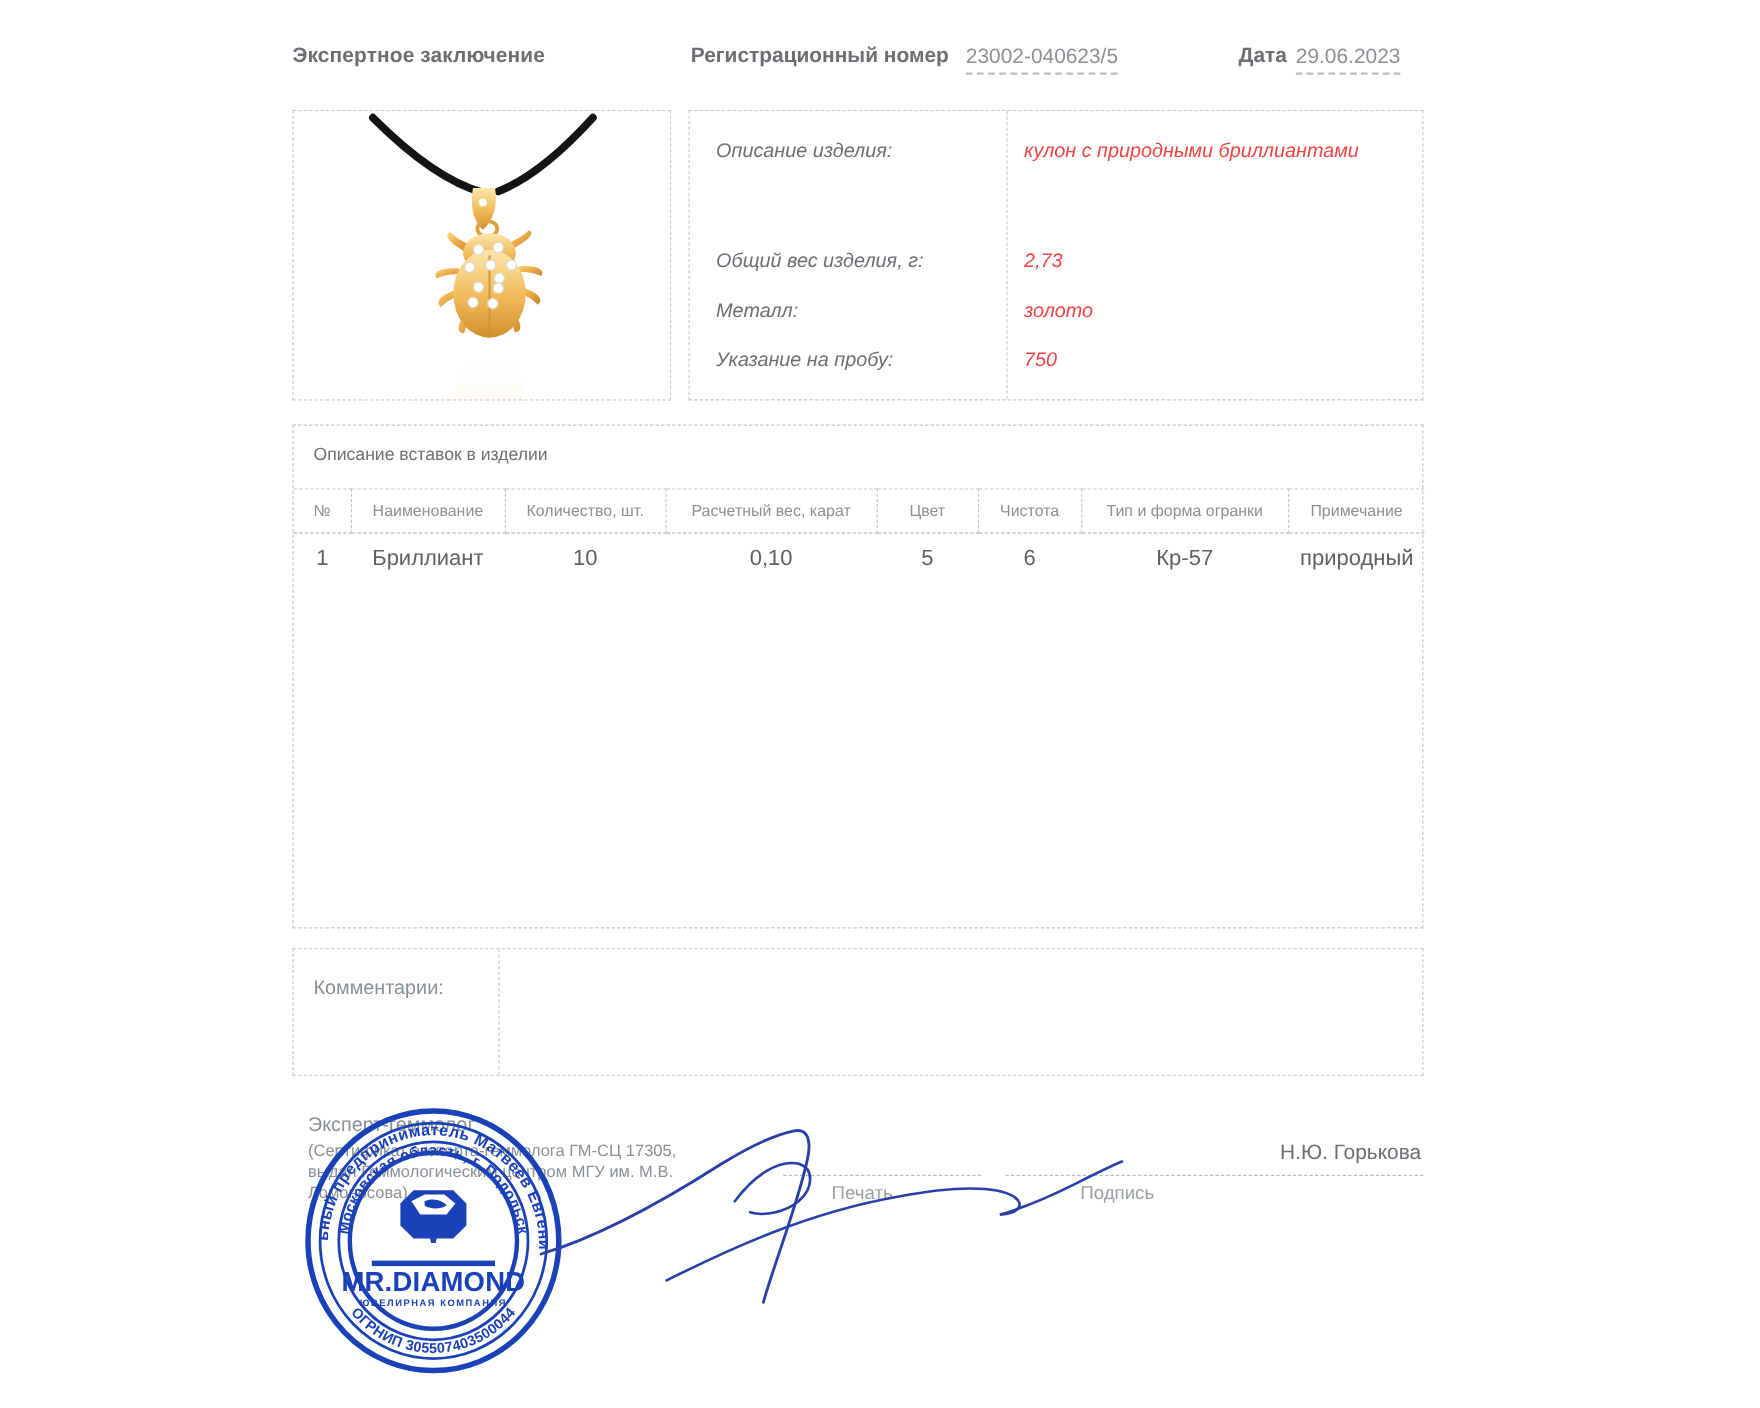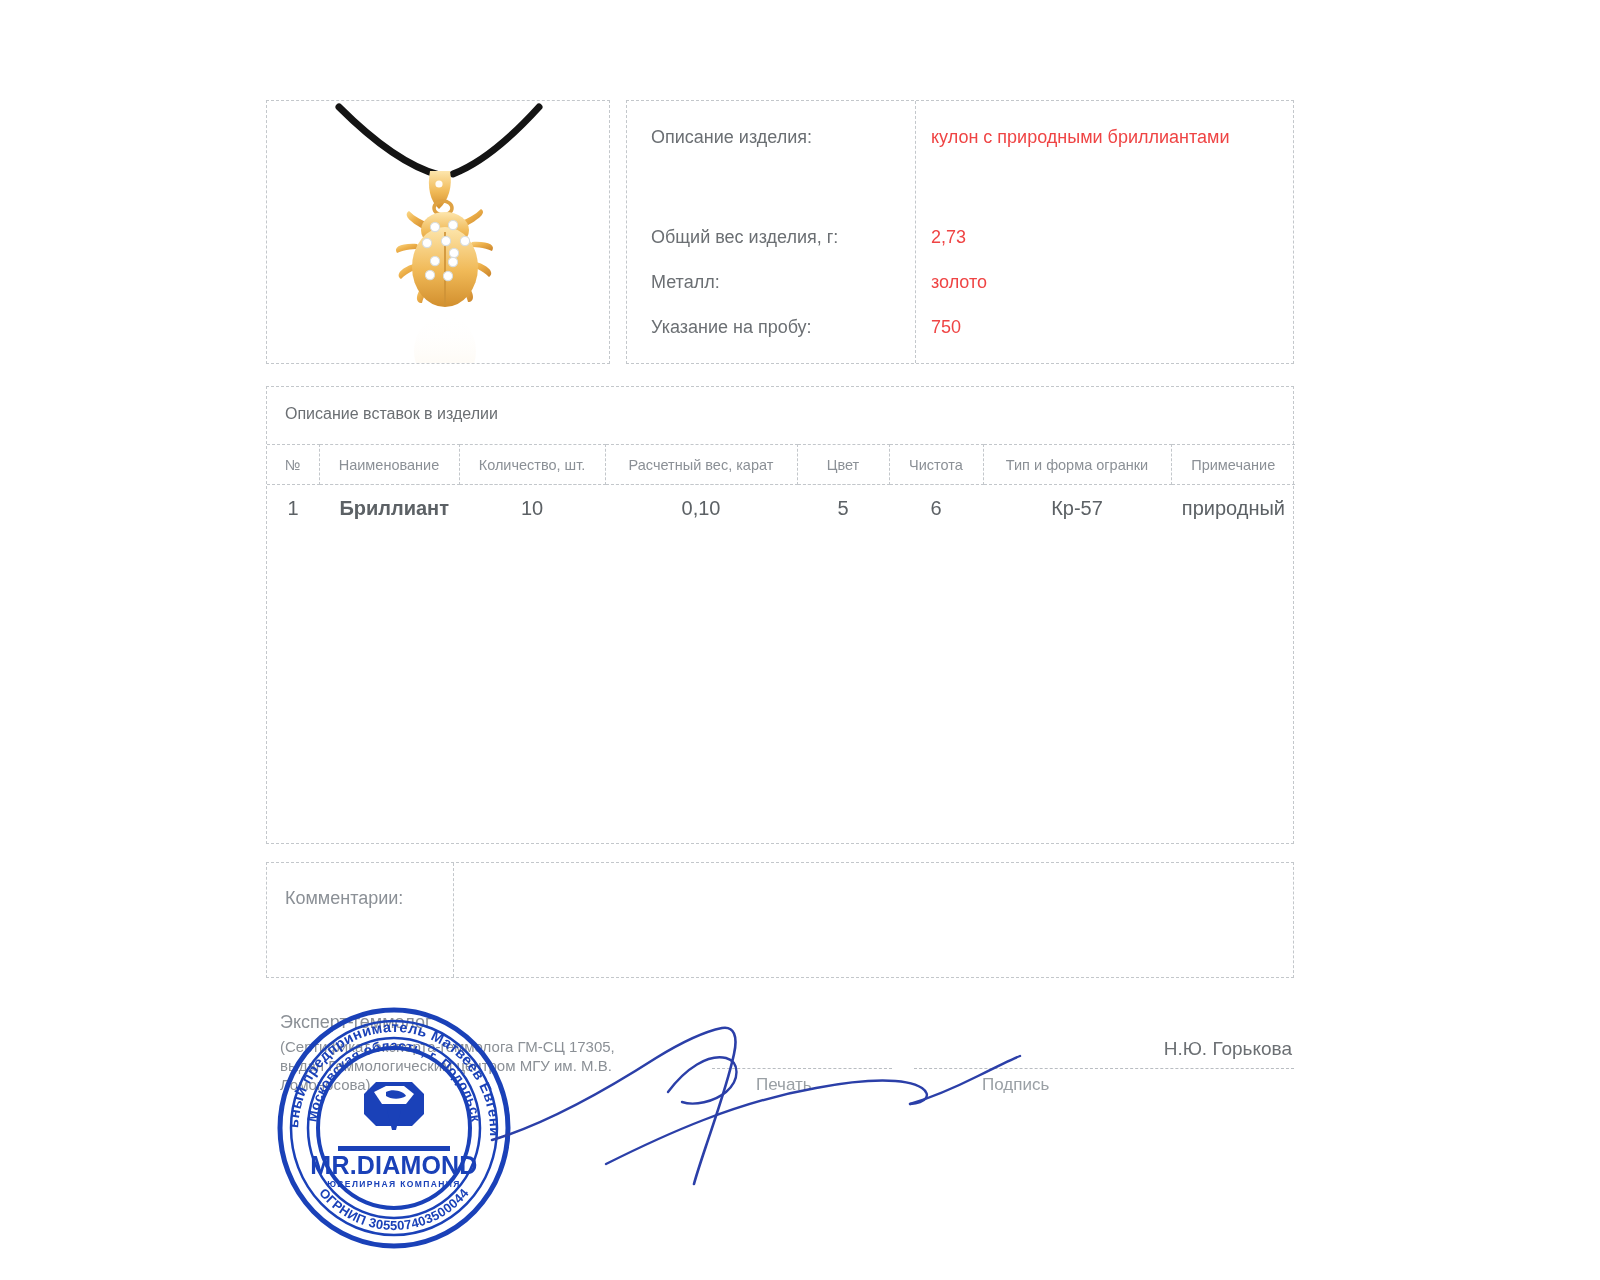--- a/index.html
+++ b/index.html
@@ -81,20 +81,21 @@
     border-bottom: 2px dashed #b9bdc2;
   }
 
   
   .top-row {
     position: absolute;
     left: 0;
     top: 100px;
     width: 1028px;
     height: 264px;
+    font-style: italic;
   }
   .photo-box {
     position: absolute;
     left: 0;
     top: 0;
     width: 344px;
     height: 264px;
     border: 1px dashed #c3c7cb;
     box-sizing: border-box;
     overflow: hidden;
@@ -185,21 +186,21 @@
     box-sizing: border-box;
   }
   .c-num   { width: 52px; }
   .c-name  { width: 140px; }
   .c-qty   { width: 146px; }
   .c-wt    { width: 192px; }
   .c-color { width: 92px; }
   .c-clar  { width: 94px; }
   .c-cut   { width: 188px; }
   .c-note  { width: 124px; }
-  .tbl td.c-name { text-align: right; font-weight: bold; }
+  .tbl td.c-name { text-align: center; }
   .tbl td.c-note { text-align: right; }
 
   
   .comments-box {
     position: absolute;
     left: 0;
     top: 862px;
     width: 1028px;
     height: 116px;
     border: 1px dashed #c3c7cb;
@@ -303,20 +304,27 @@
     top: 10px;
     width: 560px;
     height: 190px;
   }
 </style>
 </head>
 <body>
 
 <div class="page">
 
+  <div class="header">
+    <div class="hdr-title">Экспертное заключение</div>
+    <div class="hdr-reg-label">Регистрационный номер</div>
+    <div class="hdr-reg-value">23002-040623/5</div>
+    <div class="hdr-date-label">Дата</div>
+    <div class="hdr-date-value">29.06.2023</div>
+  </div>
 
   <div class="top-row">
 
     <div class="photo-box">
       <svg viewBox="0 0 344 264" width="344" height="264">
         <defs>
           <linearGradient id="goldA" x1="0" y1="0" x2="1" y2="1">
             <stop offset="0%" stop-color="#fbd98a"></stop>
             <stop offset="42%" stop-color="#edb04a"></stop>
             <stop offset="100%" stop-color="#c8822a"></stop>

